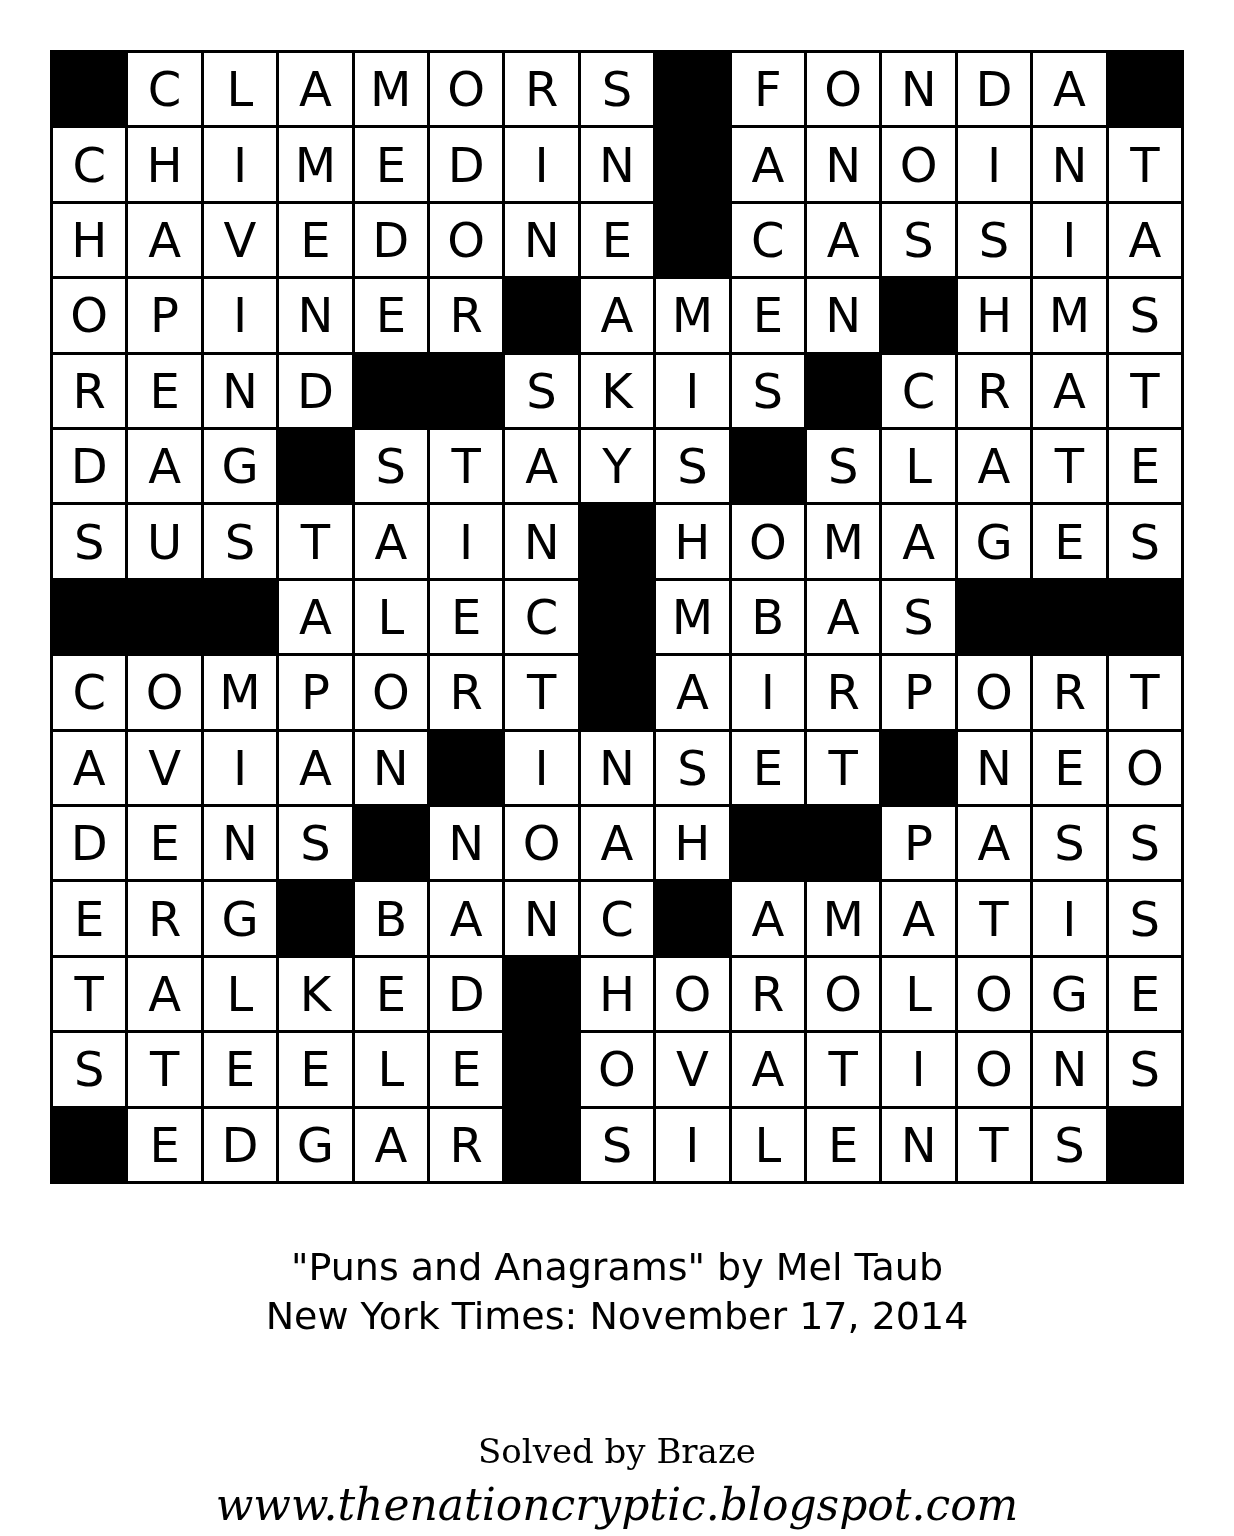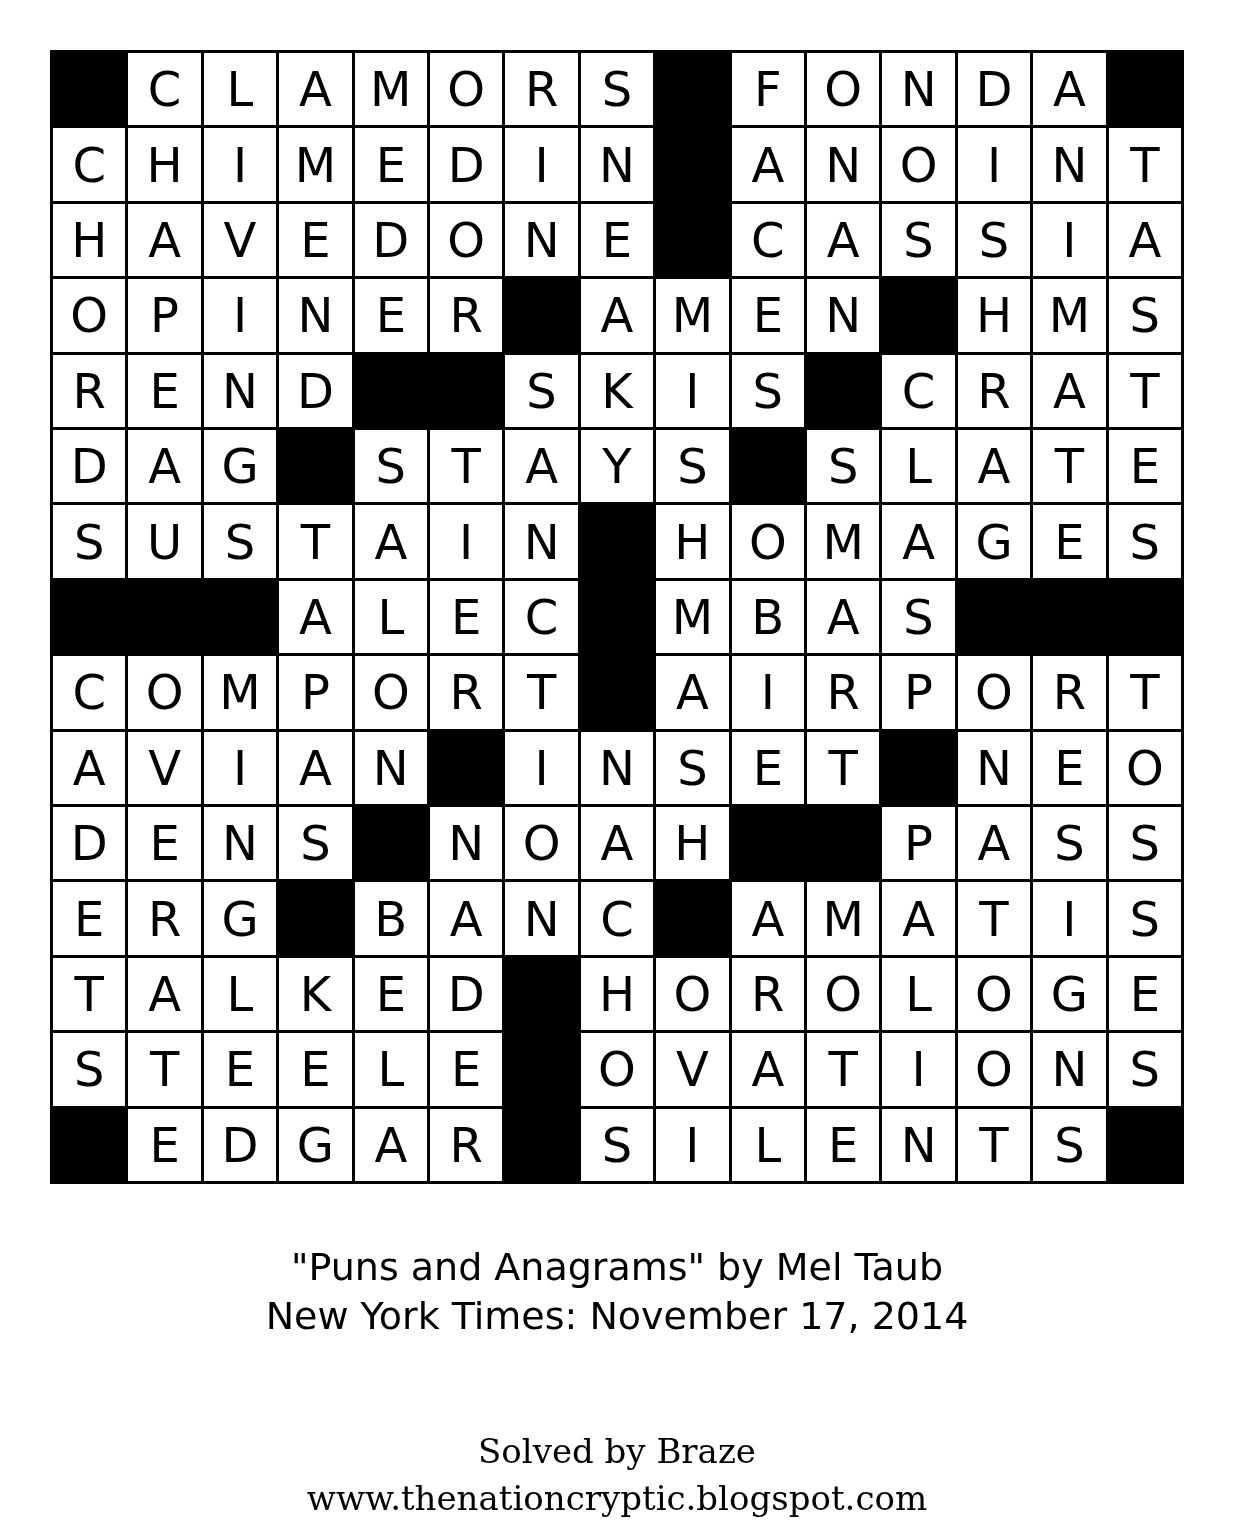--- a/index.html
+++ b/index.html
@@ -77,22 +77,23 @@
     width: 1234px;
     text-align: center;
     font-family: "DejaVu Serif", serif;
   }
   .credits .solver {
     font-size: 34px;
     line-height: 1.25;
     margin-bottom: 4px;
   }
   .credits .url {
-    font-size: 34px;
+    font-size: 44px;
     line-height: 1.25;
+    font-style: italic;
   }
 </style>
 </head>
 <body>
 
 <div class="page">
 
   <div class="grid-wrap">
     <div class="grid" id="grid" style="grid-template-columns: repeat(15, 1fr); grid-template-rows: repeat(15, 1fr);">
         <div class="cell block"></div>

